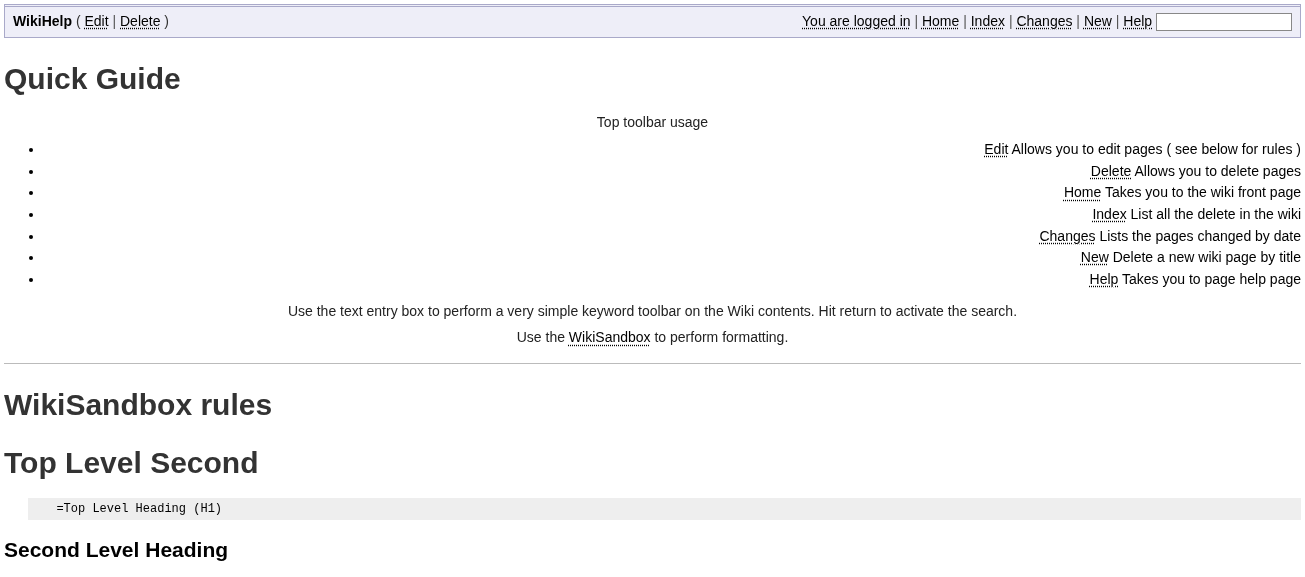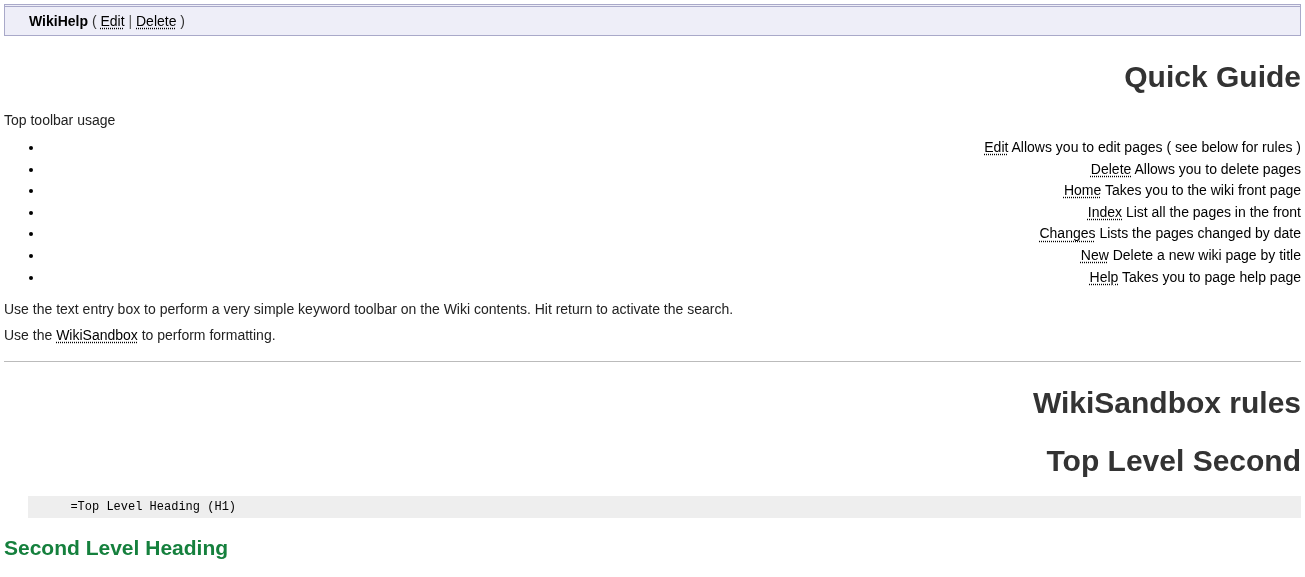--- a/index.html
+++ b/index.html
@@ -7,21 +7,21 @@
     font-family:Verdana,Geneva,sans-serif;
     font-size:14px;
     color:#000;
     background:#fff;
     padding:4px;
   }
   .topbar{
     border:1px solid #a9a9c9;
     border-top:3px double #a9a9c9;
     background:#eeeef8;
-    padding:6px 24px;
+    padding:6px 8px;
     display:flex;
     justify-content:space-between;
     align-items:flex-start;
     font-size:14px;
     color:#333;
   }
   .topbar .left, .topbar .right{white-space:nowrap;}
   .topbar .title{font-weight:bold;color:#000;}
   a.wiki{
     color:#000;
@@ -38,66 +38,80 @@
     padding:0 2px;
     vertical-align:middle;
     background:#fff;
   }
   h1{
     font-family:Verdana,Geneva,sans-serif;
     font-weight:bold;
     font-size:30px;
     color:#333;
     margin:24px 0 18px 0;
-    text-align:right;
   }
   h2{
     font-family:Verdana,Geneva,sans-serif;
     font-weight:bold;
     font-size:21px;
-    color:#15803d;
+    color:#000000;
     margin:18px 0 10px 0;
   }
-  p{margin:10px 0;color:#222;}
+  p{margin:10px 0;color:#222;text-align:center;}
   ul{margin:8px 0 14px 0;padding-left:40px;}
   li{margin:2px 0;line-height:1.4;text-align:right;}
   hr{border:none;border-top:1px solid #bbb;margin:18px 0;}
   pre.codebox{
     background:#eeeeee;
     font-family:"Courier New",monospace;
     font-size:12px;
-    padding:4px 28px;
+    padding:4px 14px;
     margin:6px 0 6px 24px;
     white-space:pre;
     color:#000;
   }
 </style>
 </head>
 <body>
 
 <div class="topbar">
   <div class="left">
     <span class="title">WikiHelp</span>
     <span> ( </span>
     <a class="wiki">Edit</a>
     <span class="sep"> | </span>
     <a class="wiki">Delete</a>
     <span> )</span>
   </div>
+  <div class="right">
+    <a class="wiki">You are logged in</a>
+    <span class="sep"> | </span>
+    <a class="wiki">Home</a>
+    <span class="sep"> | </span>
+    <a class="wiki">Index</a>
+    <span class="sep"> | </span>
+    <a class="wiki">Changes</a>
+    <span class="sep"> | </span>
+    <a class="wiki">New</a>
+    <span class="sep"> | </span>
+    <a class="wiki">Help</a>
+    <span> </span>
+    <input class="search" type="text" value="" style="">
+  </div>
 </div>
 
 <h1>Quick Guide</h1>
 
 <p>Top toolbar usage</p>
 
 <ul>
   <li><a class="wiki">Edit</a><span> Allows you to edit pages ( see below for rules )</span></li>
   <li><a class="wiki">Delete</a><span> Allows you to delete pages</span></li>
   <li><a class="wiki">Home</a><span> Takes you to the wiki front page</span></li>
-  <li><a class="wiki">Index</a><span> List all the pages in the front</span></li>
+  <li><a class="wiki">Index</a><span> List all the delete in the wiki</span></li>
   <li><a class="wiki">Changes</a><span> Lists the pages changed by date</span></li>
   <li><a class="wiki">New</a><span> Delete a new wiki page by title</span></li>
   <li><a class="wiki">Help</a><span> Takes you to page help page</span></li>
 </ul>
 
 <p>Use the text entry box to perform a very simple keyword toolbar on the Wiki contents. Hit return to activate the search.</p>
 
 <p>
   <span>Use the </span><a class="wiki">WikiSandbox</a><span> to perform formatting.</span>
 </p>

